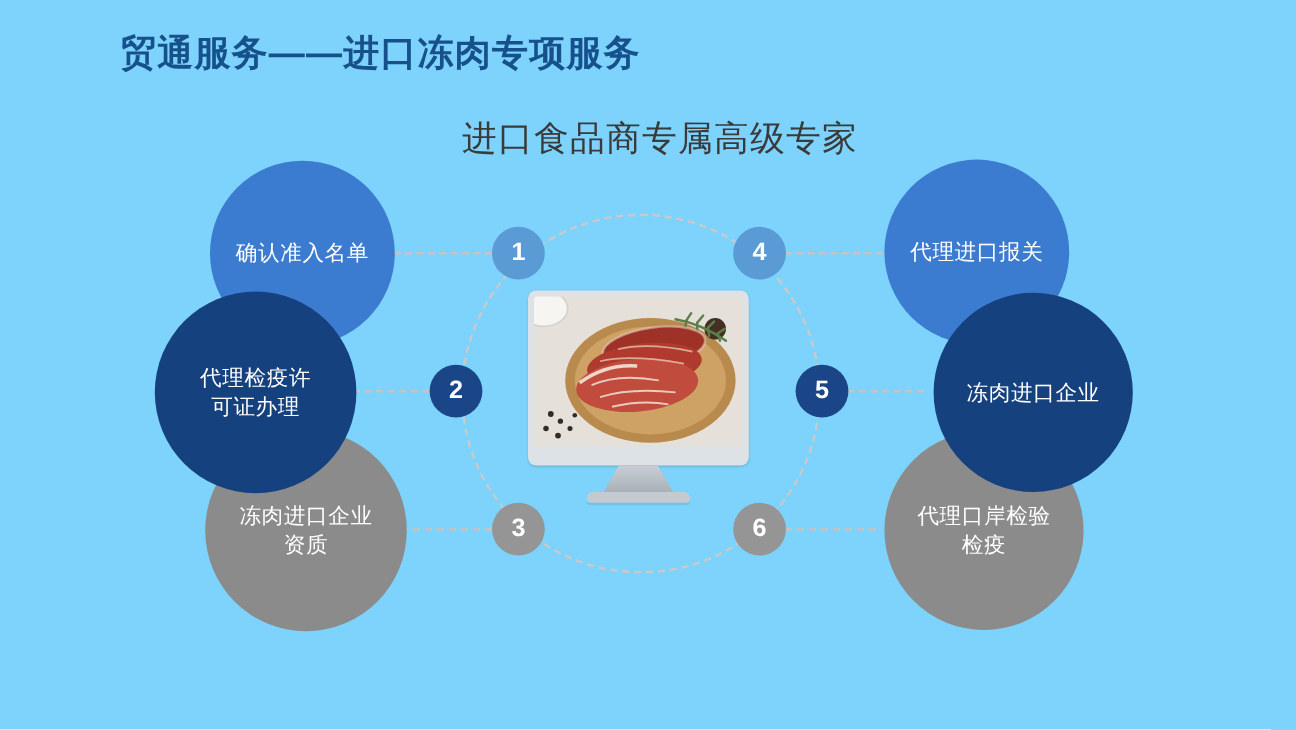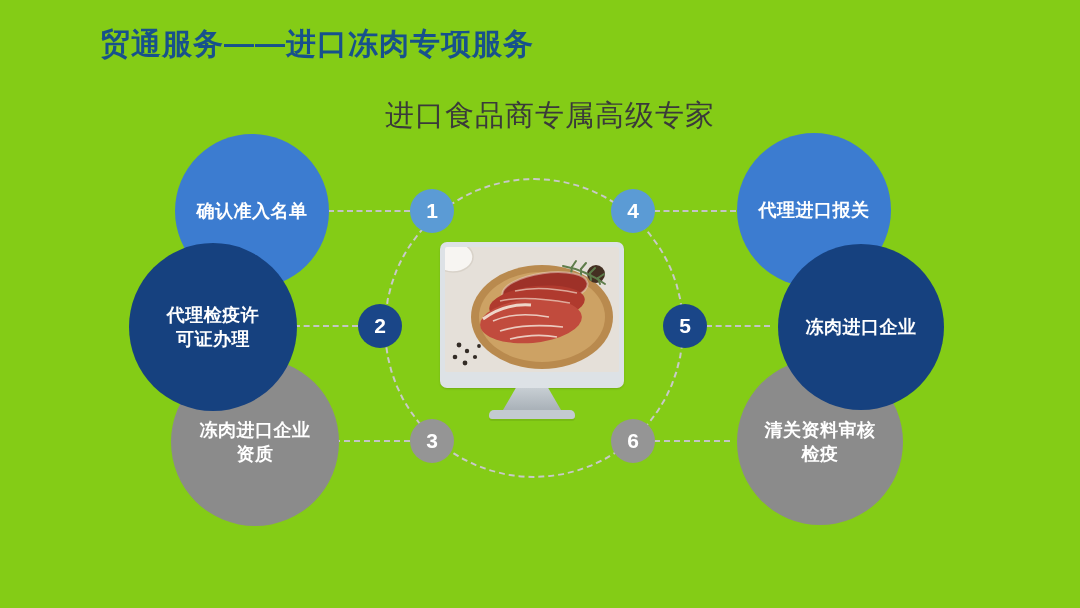--- a/index.html
+++ b/index.html
@@ -1,19 +1,19 @@
 <!DOCTYPE html>
 <html><head>
 <meta charset="utf-8">
 <style>
   html,body{margin:0;padding:0;background:#ffffff;}
   .slide{
     position:relative;
     width:1080px;height:608px;
-    background:#84cc16;
+    background:#7dd3fc;
     overflow:hidden;
     font-family:"Liberation Sans","DejaVu Sans",sans-serif;
   }
   .title{
     position:absolute;left:100px;top:24px;margin:0;
     font-size:30px;font-weight:bold;color:#17518C;letter-spacing:1px;
   }
   .subtitle{
     position:absolute;left:550px;top:96px;transform:translateX(-50%);
     font-size:29px;color:#3a3a3a;font-weight:500;white-space:nowrap;letter-spacing:1px;text-align:center;
@@ -28,21 +28,21 @@
   .c1{left:328px;top:210px;width:82px;}
   .c2{left:294px;top:325px;width:64px;}
   .c3{left:334px;top:440px;width:76px;}
   .c4{left:654px;top:210px;width:82px;}
   .c5{left:706px;top:325px;width:64px;}
   .c6{left:654px;top:440px;width:76px;}
   
   .step-circle{
     position:absolute;border-radius:50%;
     display:flex;align-items:center;justify-content:center;text-align:center;
-    color:#ffffff;font-weight:bold;font-size:18px;line-height:1.35;
+    color:#ffffff;font-weight:normal;font-size:18px;line-height:1.35;
     white-space:pre-line;letter-spacing:0.5px;
   }
   .step-light{background:#3C7CD0;z-index:4;}
   .step-dark{background:#16417F;z-index:5;}
   .step-gray{background:#8B8B8B;z-index:3;}
   .s1{left:175px;top:134px;width:154px;height:154px;}
   .s2{left:129px;top:243px;width:168px;height:168px;}
   .s3{left:171px;top:358px;width:168px;height:168px;}
   .s4{left:737px;top:133px;width:154px;height:154px;}
   .s5{left:778px;top:244px;width:166px;height:166px;}
@@ -110,21 +110,21 @@
     <span>代理检疫许
 可证办理</span>
   </div>
   <div class="step-circle step-light s4">
     <span>代理进口报关</span>
   </div>
   <div class="step-circle step-dark s5">
     <span>冻肉进口企业</span>
   </div>
   <div class="step-circle step-gray s6">
-    <span>清关资料审核
+    <span>代理口岸检验
 检疫</span>
   </div>
 
   <div class="badge badge-light b1">
     <span>1</span>
   </div>
   <div class="badge badge-dark b2">
     <span>2</span>
   </div>
   <div class="badge badge-gray b3">

